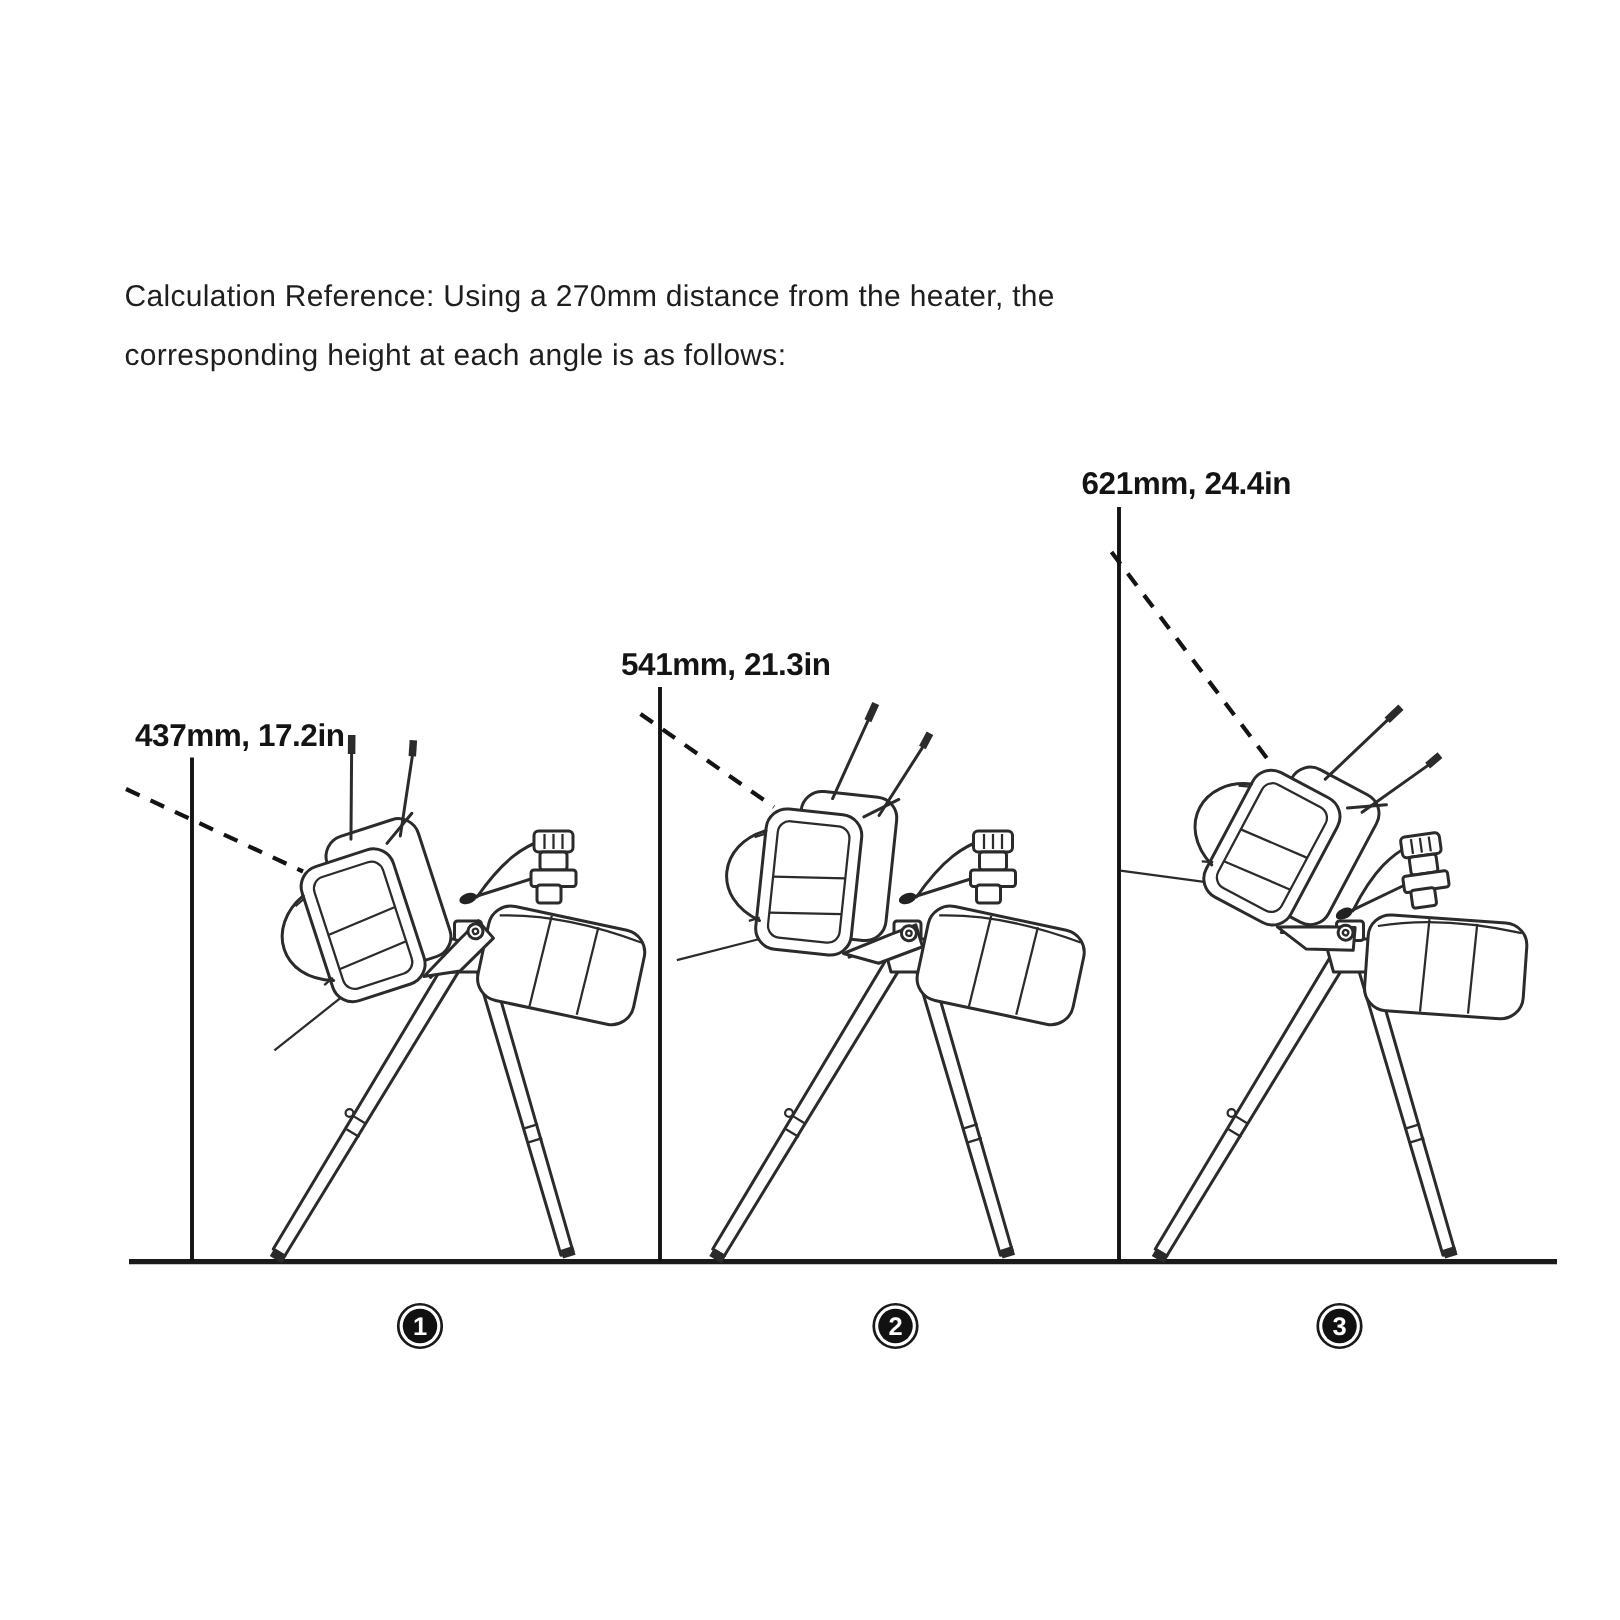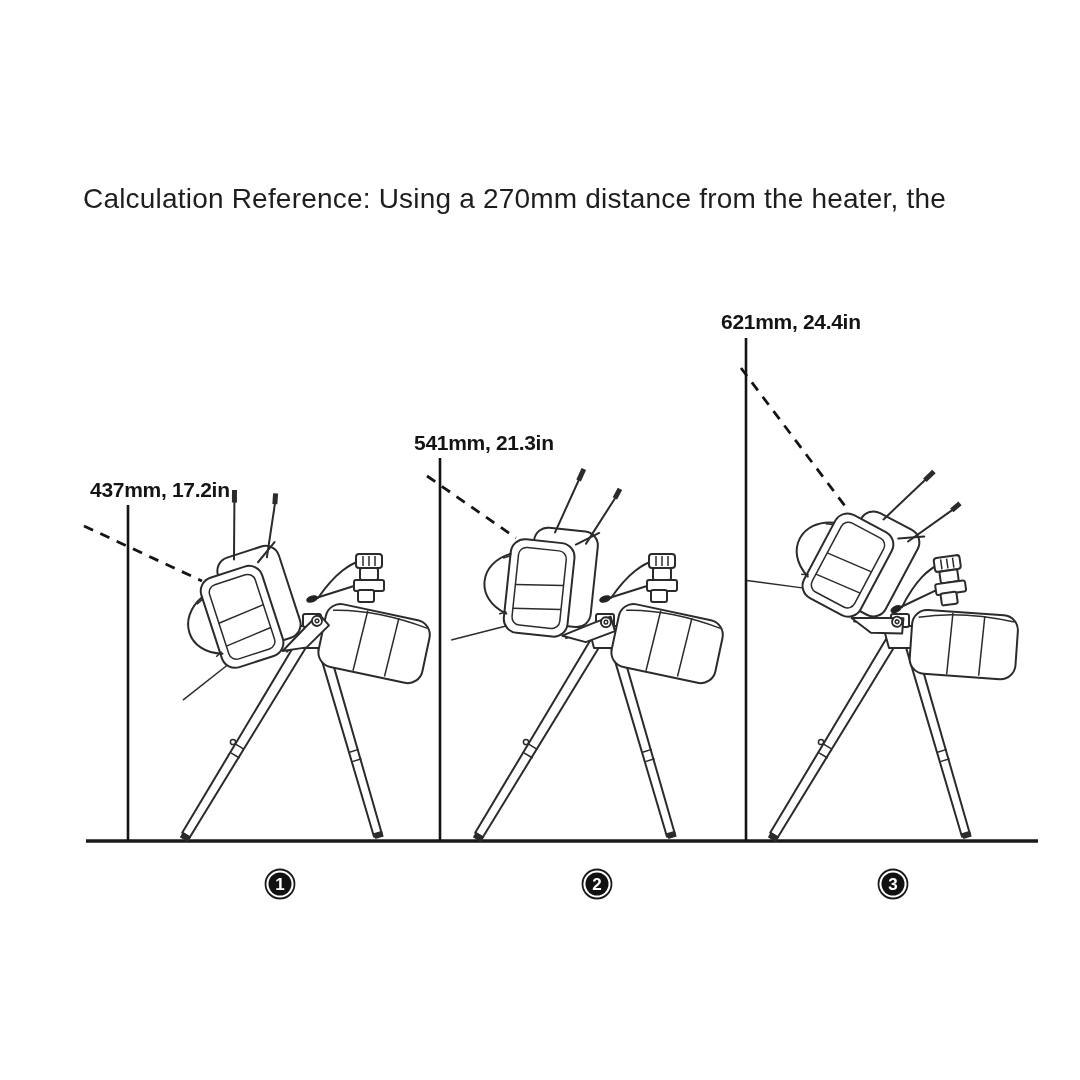--- a/index.html
+++ b/index.html
@@ -10,21 +10,21 @@
     font-family:"Liberation Sans", sans-serif;
     overflow:hidden;
   }
   .title{
     position:absolute;left:83px;top:78px;
     font-size:45px;font-weight:900;color:#0c0c0c;
     letter-spacing:0px;white-space:nowrap;
   }
   .intro{
     position:absolute;left:83px;top:179px;
-    font-size:28px;font-weight:400;color:#1e1e1e;
+    font-size:20px;font-weight:400;color:#1e1e1e;
     line-height:39px;letter-spacing:0.2px;
   }
   .intro div{white-space:nowrap;}
   svg.diagram{position:absolute;left:0;top:0;}
   svg .draw{stroke:#2b2b2b;fill:none;stroke-width:2;stroke-linecap:round;stroke-linejoin:round;}
   svg .solid{fill:#ffffff;stroke:#2b2b2b;stroke-width:2;stroke-linejoin:round;}
   svg .thin{stroke:#2b2b2b;fill:none;stroke-width:1.5;}
   svg .measure{stroke:#141414;stroke-width:2.6;fill:none;}
   svg .leader{stroke:#141414;stroke-width:2.8;fill:none;stroke-dasharray:10 8;}
   svg .ground{stroke:#1a1a1a;stroke-width:3.5;fill:none;}
@@ -38,20 +38,21 @@
   }
 </style>
 </head>
 <body>
 
 <div class="page">
 
 
   <div class="intro">
     <div>Calculation Reference: Using a 270mm distance from the heater, the</div>
+    <div>corresponding height at each angle is as follows:</div>
   </div>
 
   <svg class="diagram" width="1080" height="1080" viewBox="0 0 1080 1080">
 
     <defs>
 
       <g id="tripod">
 
         <polygon class="solid" points="-12.7,25.1 -3.3,30.9 -122.2,225.3 -129.8,220.7"></polygon>
         <line class="thin" x1="-68.6" y1="136.8" x2="-77.2" y2="131.6"></line>

